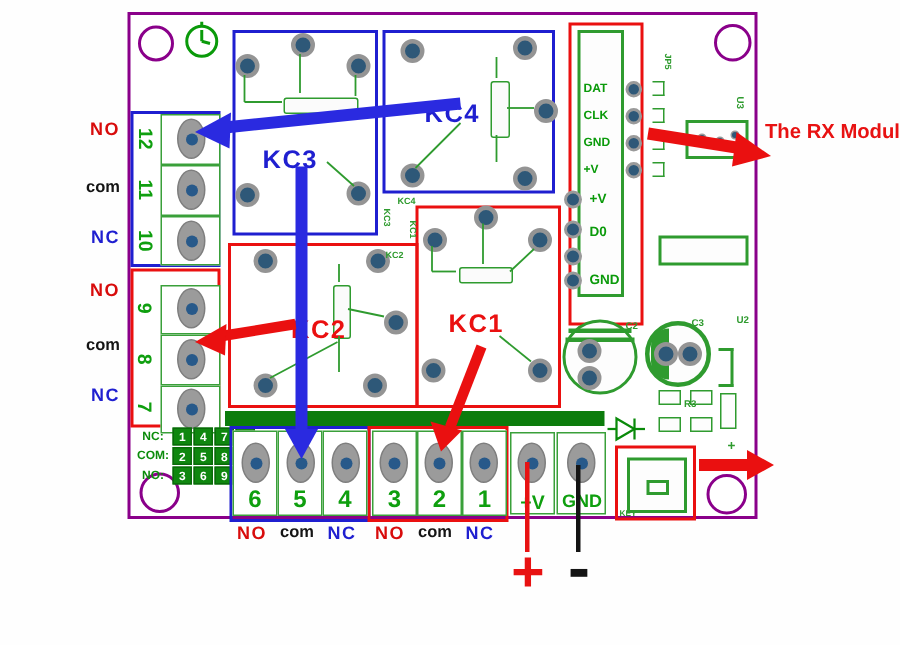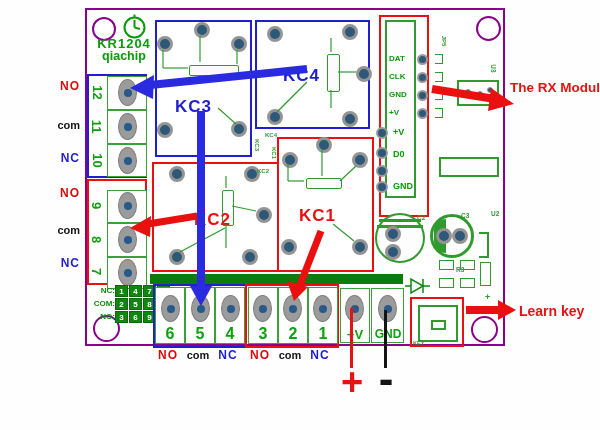--- a/index.html
+++ b/index.html
@@ -28,21 +28,21 @@
   .rot{transform:rotate(90deg);transform-origin:center;}
   .bnum{position:absolute;color:#0f9f0f;font-size:16px;text-align:center;}
   .sidelbl{position:absolute;font-size:12px;letter-spacing:1px;text-align:right;width:36px;}
   .botlbl{position:absolute;font-size:12px;letter-spacing:1px;text-align:center;width:34px;}
   .c-no{color:#d80c0c;} .c-com{color:#151515;font-size:11px;letter-spacing:0;} .c-nc{color:#1f1fd0;}
   .greenbar{position:absolute;background:#0c7c0c;}
   .gtext{color:#0a9a0a;}
   .tiny{position:absolute;color:#2f9b2f;font-size:6.5px;font-weight:bold;}
   .legend{position:absolute;left:2px;top:274px;}
   .lrow{display:flex;align-items:center;height:13px;}
-  .llab{width:26px;color:#0c8c0c;font-size:8px;text-align:right;}
+  .llab{width:26px;color:#0c8c0c;font-size:8px;text-align:center;}
   .lcell{width:13px;height:12px;margin-right:1px;background:#0f870f;border:1px solid #0a6a0a;
          color:#ffffff;font-size:8px;line-height:12px;text-align:center;box-sizing:border-box;}
   .pinlbl{position:absolute;color:#0a9a0a;font-size:8px;width:24px;}
   .dot{position:absolute;width:7px;height:7px;border-radius:50%;background:#2e5878;border:2px solid #9a9a9a;}
   .bracket{position:absolute;width:8px;height:10px;border:1.2px solid #2f9b2f;border-left:none;box-sizing:border-box;}
   .outlbl{position:absolute;color:#0a9a0a;font-size:9px;}
   .comp{position:absolute;border:1.2px solid #2f9b2f;background:#fdfdfd;box-sizing:border-box;}
   .callout{position:absolute;color:#e81212;font-size:14px;white-space:nowrap;}
   .wline{position:absolute;width:3px;}
   svg.overlay{position:absolute;left:0;top:0;pointer-events:none;}
@@ -66,24 +66,20 @@
     <div class="hole" style="left:6px;top:305px;width:23px;height:23px;"></div>
     <div class="hole" style="left:384px;top:306px;width:23px;height:23px;"></div>
 
     <svg class="abs" style="left:35px;top:4px;" width="25" height="25" viewBox="0 0 25 25">
       <circle cx="12.5" cy="13.5" r="10" fill="none" stroke="#0a9a0a" stroke-width="2"></circle>
       <line x1="12.5" y1="13.5" x2="12.5" y2="6" stroke="#0a9a0a" stroke-width="2"></line>
       <line x1="12.5" y1="13.5" x2="18" y2="15" stroke="#0a9a0a" stroke-width="2"></line>
       <line x1="12.5" y1="0.5" x2="12.5" y2="3.5" stroke="#0a9a0a" stroke-width="2"></line>
     </svg>
 
-    <div class="abs" style="left:6px;top:28px;width:62px;text-align:center;line-height:12px;">
-      <div class="gtext" style="font-size:13px;letter-spacing:1px;">KR1204</div>
-      <div class="gtext" style="font-size:12.5px;">qiachip</div>
-    </div>
 
     <div class="annbox blue" style="left:68px;top:10px;width:97px;height:137px;"></div>
     <div class="annbox blue" style="left:168px;top:10px;width:115px;height:109px;"></div>
     <div class="annbox red" style="left:65px;top:152px;width:127px;height:110px;"></div>
     <div class="annbox red" style="left:190px;top:127px;width:97px;height:135px;"></div>
 
     <div class="pad" style="left:70px;top:26px;"></div>
     <div class="pad" style="left:107px;top:12px;"></div>
     <div class="pad" style="left:144px;top:26px;"></div>
     <div class="pad" style="left:70px;top:112px;"></div>
@@ -264,21 +260,20 @@
   <div class="sidelbl c-nc" style="left:44px;top:256px;">NC</div>
 
   <div class="botlbl c-no" style="left:151px;top:348px;">NO</div>
   <div class="botlbl c-com" style="left:181px;top:349px;">com</div>
   <div class="botlbl c-nc" style="left:211px;top:348px;">NC</div>
   <div class="botlbl c-no" style="left:243px;top:348px;">NO</div>
   <div class="botlbl c-com" style="left:273px;top:349px;">com</div>
   <div class="botlbl c-nc" style="left:303px;top:348px;">NC</div>
 
   <div class="callout" style="left:510px;top:80px;font-size:13.5px;">The RX Module</div>
-  <div class="callout" style="left:519px;top:303px;">Learn key</div>
 
   <div class="wline" style="left:350px;top:308px;height:60px;background:#e81212;"></div>
   <div class="wline" style="left:384px;top:310px;height:58px;background:#141414;"></div>
   <div class="abs" style="left:336px;top:362px;width:32px;height:40px;line-height:40px;text-align:center;color:#e81212;font-size:38px;font-weight:bold;">+</div>
   <div class="abs" style="left:372px;top:355px;width:28px;height:48px;line-height:48px;text-align:center;color:#141414;font-size:44px;font-weight:bold;">-</div>
 
   <svg class="overlay" width="600" height="430" viewBox="0 0 600 430">
 
     <g stroke="#2f9b2f" stroke-width="1.2" fill="none">
       <line x1="163" y1="50" x2="163" y2="68"></line>

